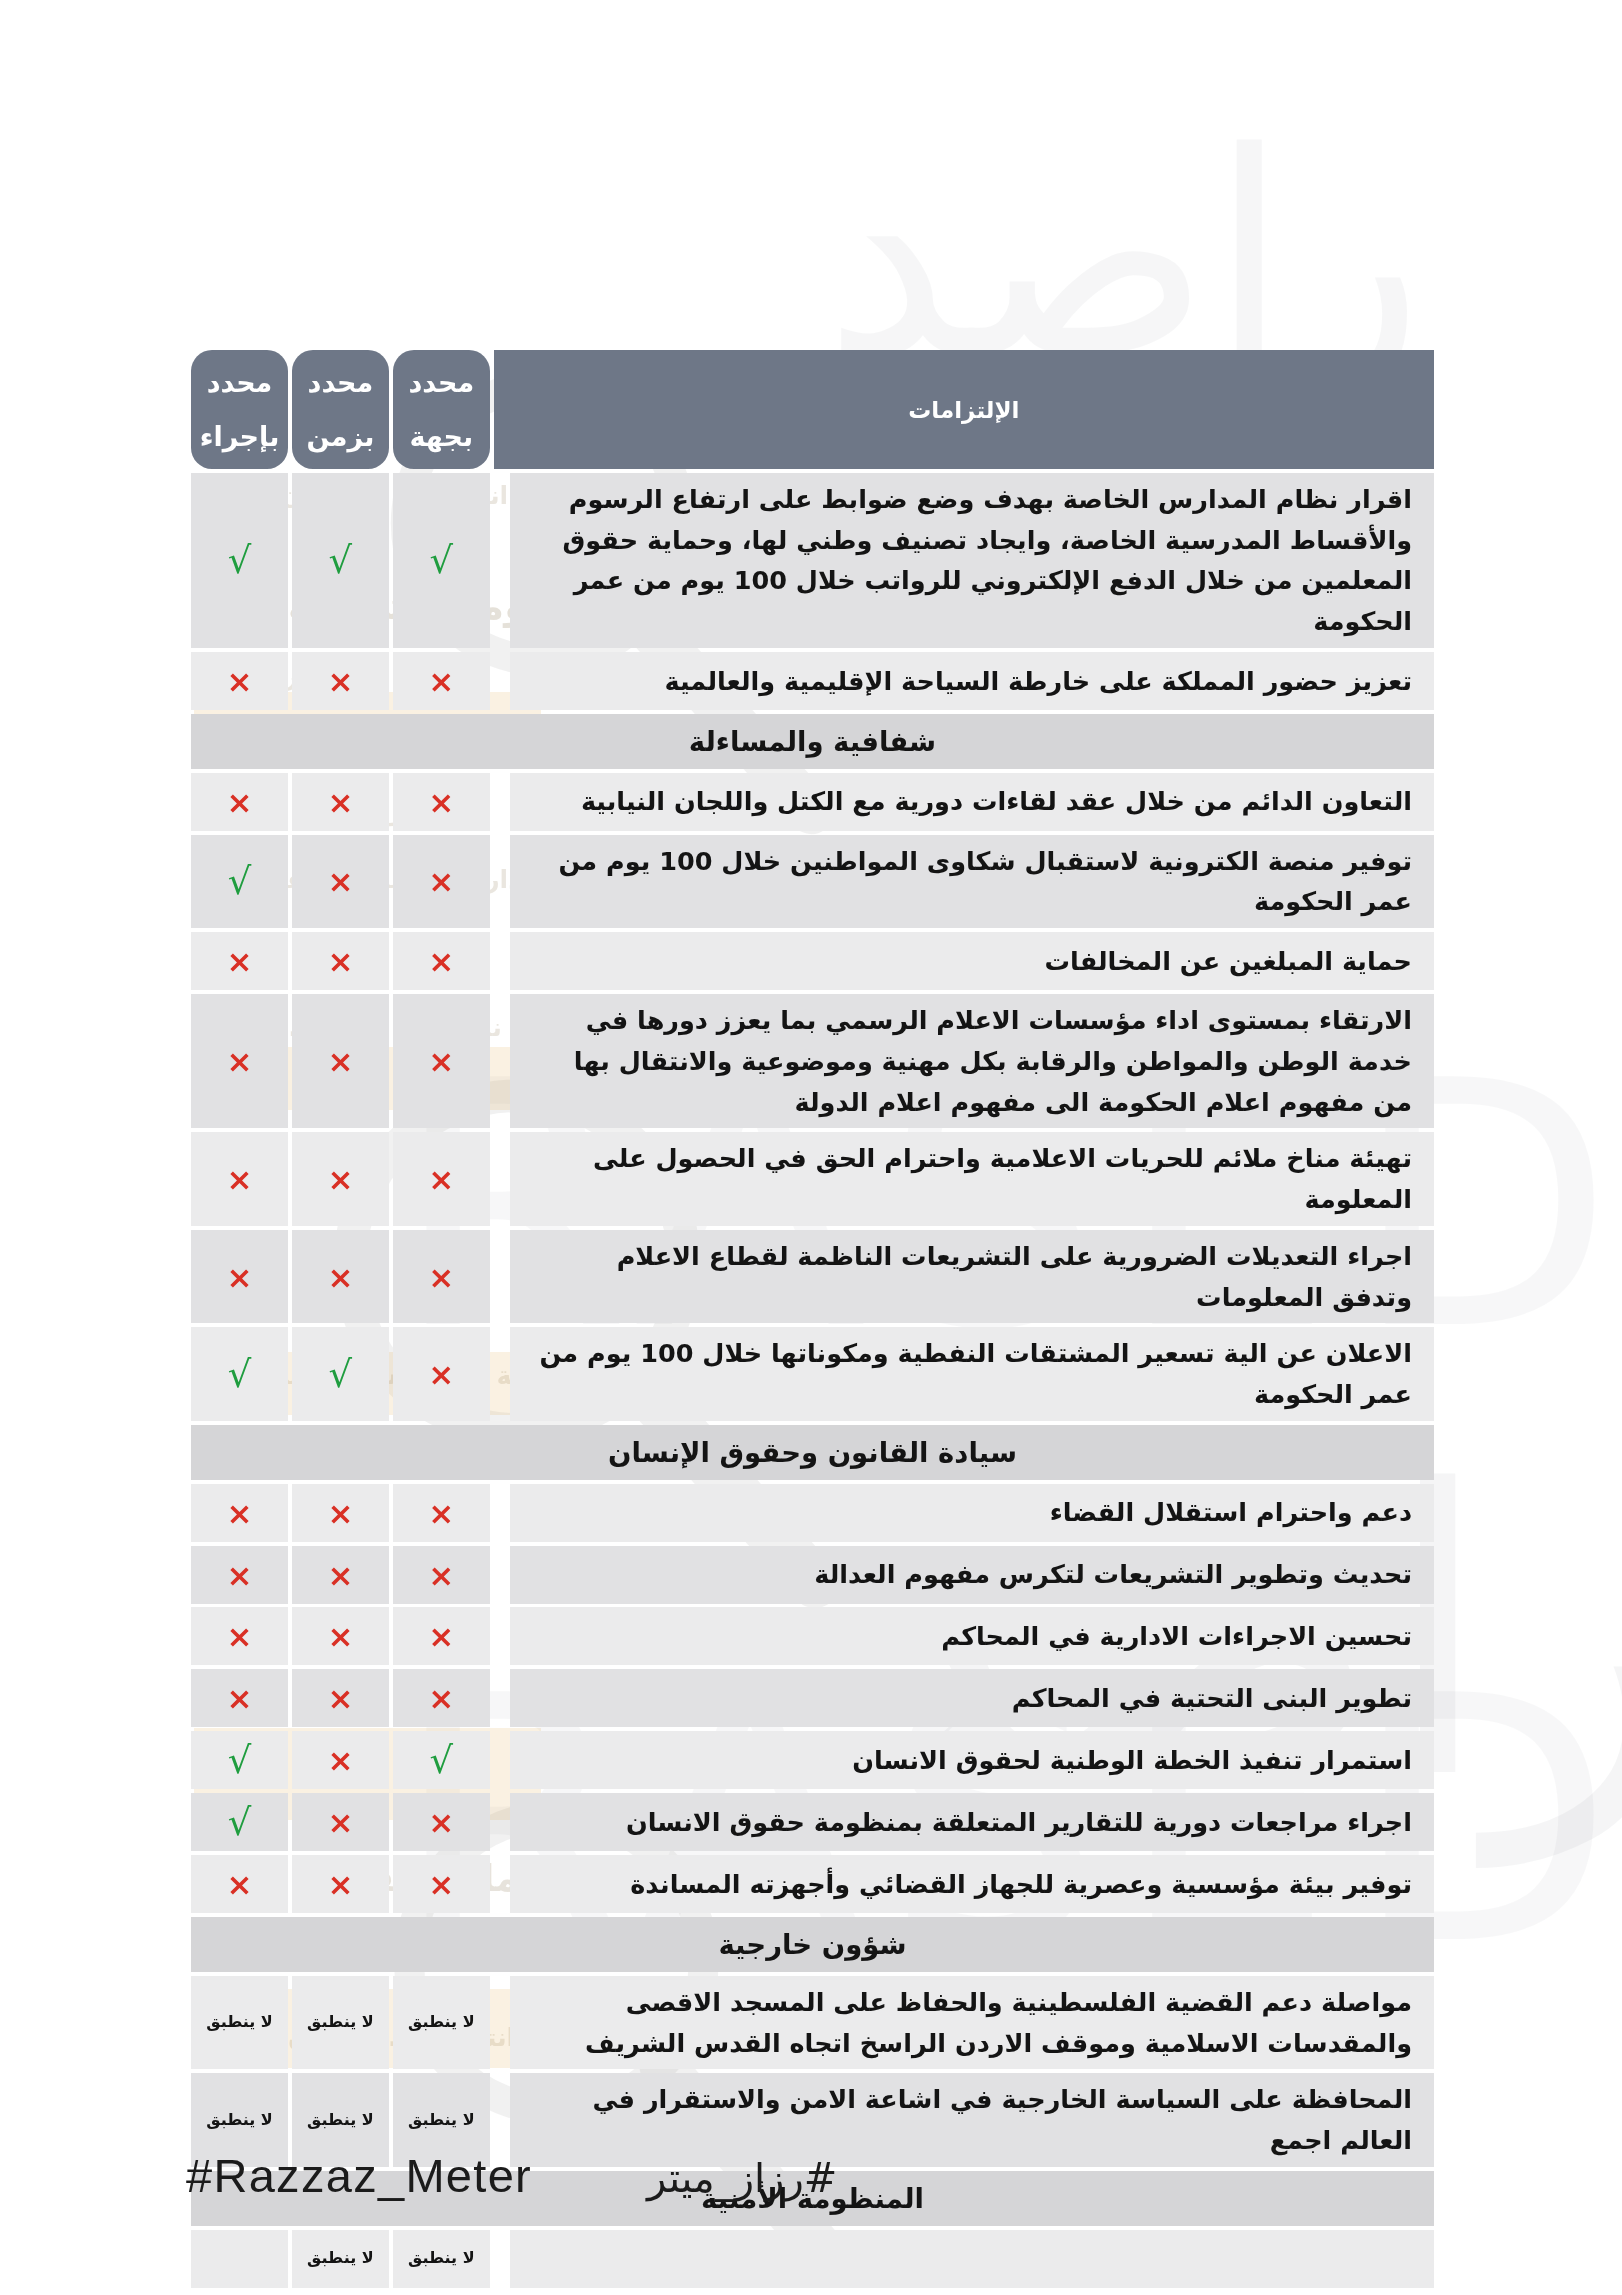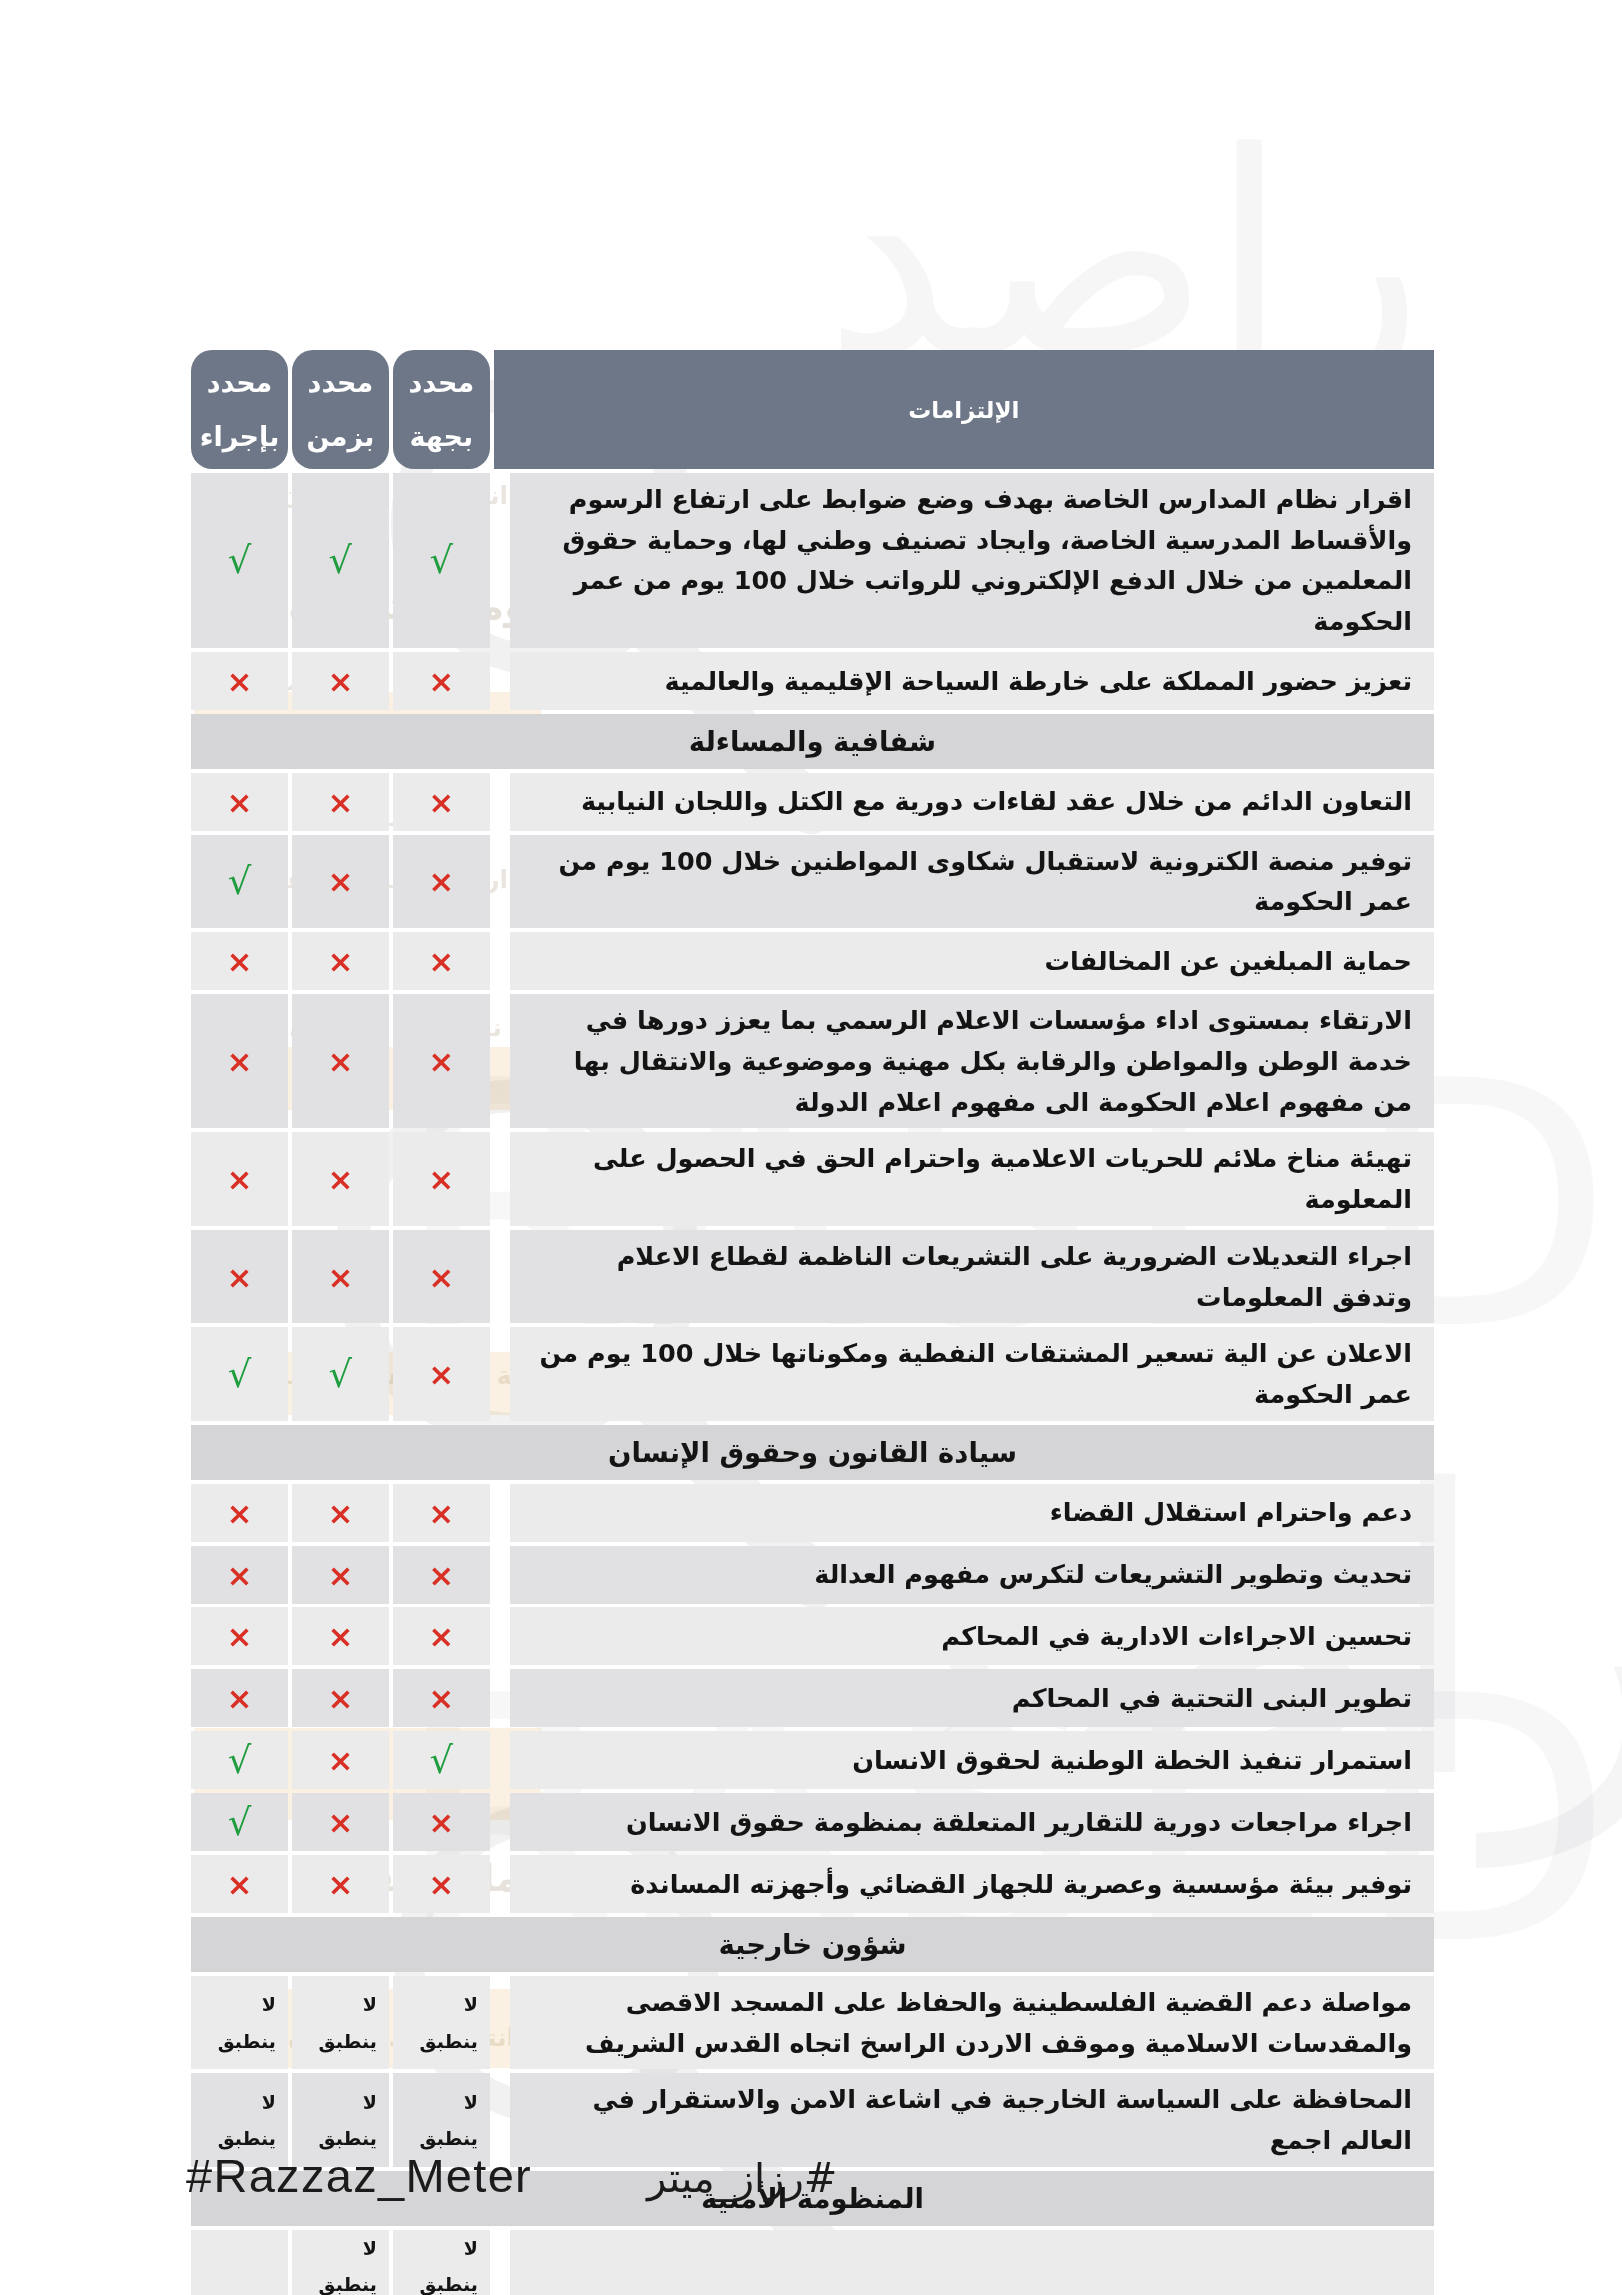--- a/index.html
+++ b/index.html
@@ -45,21 +45,21 @@
   .item-row .cell{min-height:58px;}
   .shade-dark  > .cell{background:var(--row-dark);}
   .shade-light > .cell{background:var(--row-light);}
   .cell-commit{flex:1 1 auto;display:flex;align-items:center;padding:6px 22px;margin-left:16px;}
   .cell-commit .txt{width:100%;text-align:right;font-size:25.5px;font-weight:700;
                     line-height:1.6;color:#141414;}
   .cell-mark{flex:0 0 97px;display:flex;align-items:center;justify-content:center;}
   .mark{font-weight:700;}
   .m-check{color:var(--check);font-weight:400;font-size:37px;}
   .m-cross{color:var(--cross);font-size:31px;}
-  .m-na{color:#141414;font-size:19px;line-height:1.9;width:73px;
+  .m-na{color:#141414;font-size:16px;line-height:1.9;width:73px;text-align:center;
         white-space:normal;}
   
   .section-row .cell{flex:1 1 auto;background:var(--section-bg);display:flex;
                      align-items:center;justify-content:center;min-height:55px;}
   .section-label{font-size:27.5px;font-weight:700;color:#141414;}
   
   .footer{position:absolute;left:186px;top:2148px;display:flex;align-items:baseline;
           gap:72px;color:#1b1b1b;z-index:2;}
   .f-latin{font-family:"Liberation Sans",sans-serif;font-size:47px;letter-spacing:1.3px;}
   .f-ar{font-size:40px;direction:rtl;margin-left:43px;}

